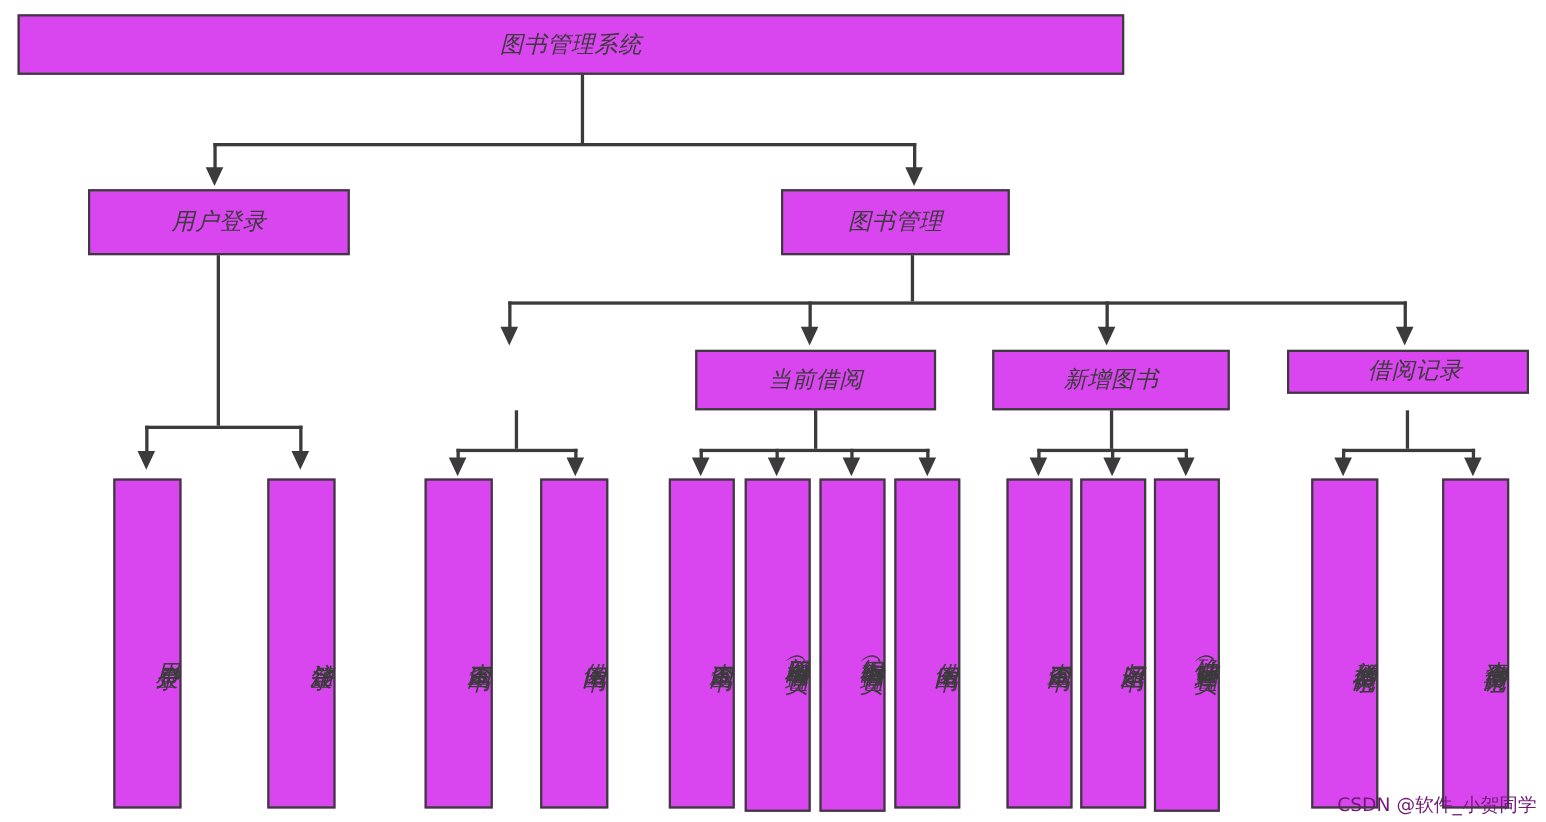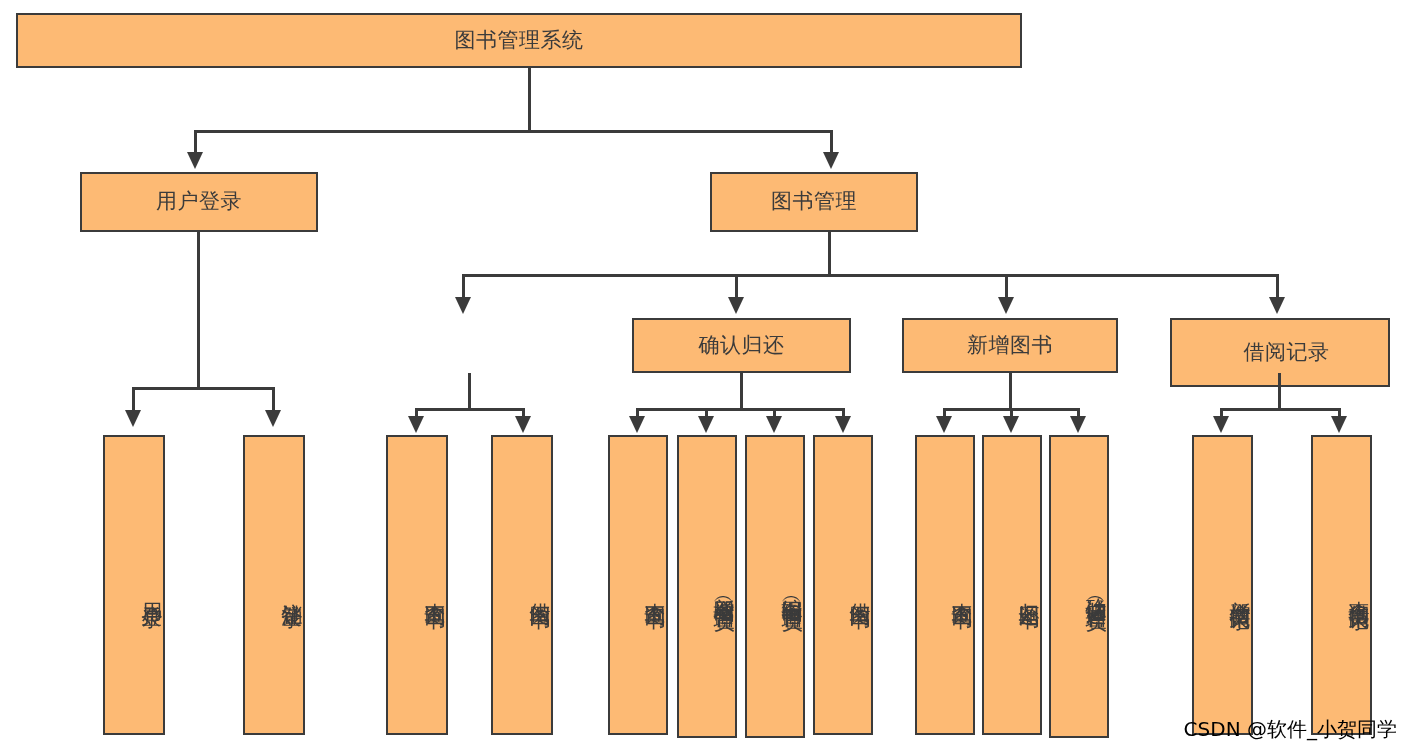--- a/index.html
+++ b/index.html
@@ -16,27 +16,28 @@
     width: 1405px;
     height: 747px;
     background: #ffffff;
     overflow: hidden;
   }
   
   .node {
     position: absolute;
     box-sizing: border-box;
     border: 2px solid #3b3b3b;
-    background: #fdba74;
+    background: #d946ef;
     color: #3b3b3b;
     display: flex;
     align-items: center;
     justify-content: center;
     text-align: center;
     line-height: 1.12;
+    font-style: italic;
   }
   .node.h {
     font-size: 21px;
     letter-spacing: 0.5px;
   }
   .node.v {
     font-size: 21px;
     writing-mode: vertical-rl;
     text-orientation: upright;
     letter-spacing: 2px;
@@ -66,22 +67,22 @@
     height: 0;
     border-left: 8px solid transparent;
     border-right: 8px solid transparent;
     border-top: 17px solid #3b3b3b;
   }
   
   #watermark {
     position: absolute;
     right: 8px;
     bottom: 4px;
-    font-size: 20px;
-    color: #000000;
+    font-size: 17px;
+    color: #701a75;
     white-space: nowrap;
     font-family: "DejaVu Sans", "Liberation Sans", sans-serif;
   }
 </style>
 </head>
 <body>
 
 <div id="canvas">
 
   <div class="node h" style="left:16px; top:13px; width:1006px; height:55px;">
@@ -117,26 +118,26 @@
   <div class="line-v" style="left:462px; top:274px; width:3px; height:25px;"></div>
   <div class="arrow" style="left:455px; top:297px;"></div>
   <div class="line-v" style="left:735px; top:274px; width:3px; height:25px;"></div>
   <div class="arrow" style="left:728px; top:297px;"></div>
   <div class="line-v" style="left:1005px; top:274px; width:3px; height:25px;"></div>
   <div class="arrow" style="left:998px; top:297px;"></div>
   <div class="line-v" style="left:1276px; top:274px; width:3px; height:25px;"></div>
   <div class="arrow" style="left:1269px; top:297px;"></div>
 
   <div class="node h" style="left:632px; top:318px; width:219px; height:55px;">
-    <span>确认归还</span>
+    <span>当前借阅</span>
   </div>
   <div class="node h" style="left:902px; top:318px; width:216px; height:55px;">
     <span>新增图书</span>
   </div>
-  <div class="node h" style="left:1170px; top:318px; width:220px; height:69px;padding-left:13px;">
+  <div class="node h" style="left:1170px; top:318px; width:220px; height:40px;padding-left:13px;">
     <span>借阅记录</span>
   </div>
 
   <div class="line-v" style="left:468px; top:373px; width:3px; height:35px;"></div>
   <div class="line-h" style="left:415px; top:408px; width:110px; height:3px;"></div>
   <div class="line-v" style="left:415px; top:408px; width:3px; height:10px;"></div>
   <div class="arrow" style="left:408px; top:416px;"></div>
   <div class="line-v" style="left:522px; top:408px; width:3px; height:10px;"></div>
   <div class="arrow" style="left:515px; top:416px;"></div>
 

